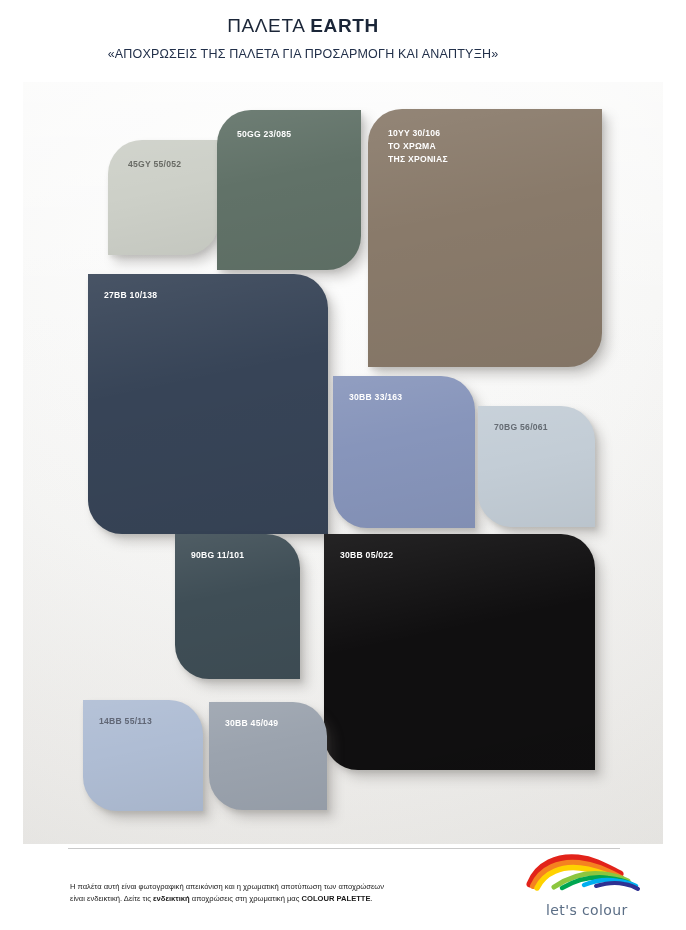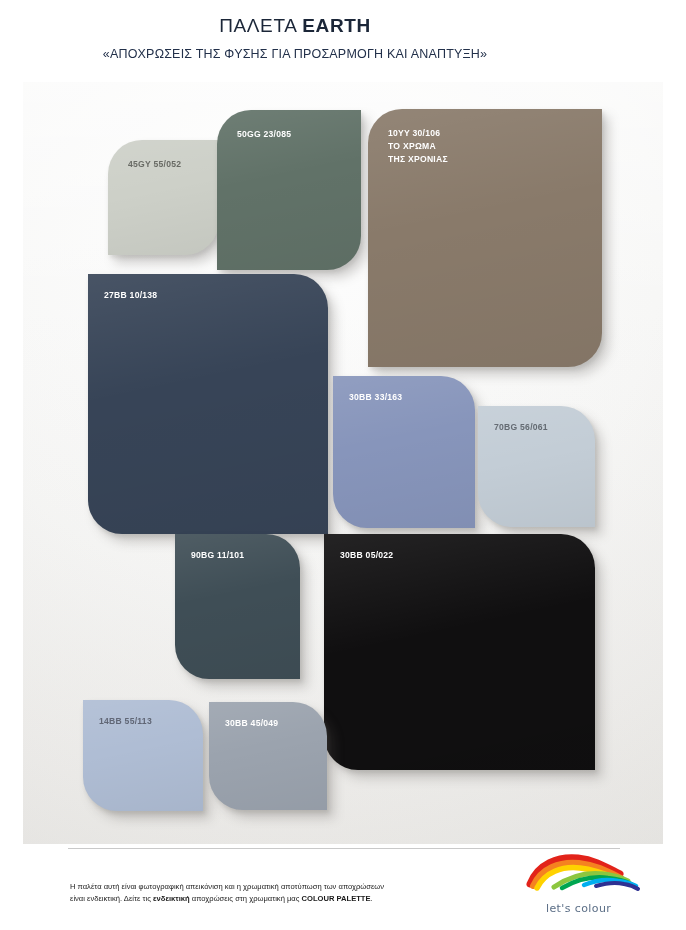--- a/index.html
+++ b/index.html
@@ -15,20 +15,21 @@
     position: relative;
   }
 
   
   .header {
     position: absolute;
     left: 0; top: 0;
     width: 590px;
     text-align: center;
     padding-top: 14px;
+    padding-left: 8px;
   }
   .title {
     font-size: 19px;
     letter-spacing: 0.6px;
     color: #1b2638;
     font-weight: 400;
     margin: 0;
     line-height: 1.3;
   }
   .title b { font-weight: 700; }
@@ -138,32 +139,32 @@
     font-size: 21.5px;
     font-weight: 700;
     color: #16306b;
     letter-spacing: -0.4px;
     font-family: "DejaVu Sans", sans-serif;
   }
   .logo-tag {
     position: absolute;
     left: 54px;
     top: 48px;
-    font-size: 11px;
+    font-size: 14px;
     color: #5b6e86;
     letter-spacing: 0.4px;
     font-family: "DejaVu Sans", sans-serif;
   }
 </style>
 </head>
 <body>
 
 <div class="header">
   <h1 class="title"><span>ΠΑΛΕΤΑ </span><b>EARTH</b></h1>
-  <p class="subtitle">«ΑΠΟΧΡΩΣΕΙΣ ΤΗΣ ΦΥΣΗΣ ΓΙΑ ΠΡΟΣΑΡΜΟΓΗ ΚΑΙ ΑΝΑΠΤΥΞΗ»</p>
+  <p class="subtitle">«ΑΠΟΧΡΩΣΕΙΣ ΤΗΣ ΠΑΛΕΤΑ ΓΙΑ ΠΡΟΣΑΡΜΟΓΗ ΚΑΙ ΑΝΑΠΤΥΞΗ»</p>
 </div>
 
 <div class="stage">
 
 <div class="chip alt" style="left: 85px; top: 58px; width: 111px; height: 115px; background: rgb(205, 208, 200);">
       <div class="lbl" style="color: rgb(99, 101, 95);">45GY 55/052</div>
     </div>
     <div class="chip alt" style="left: 194px; top: 28px; width: 144px; height: 160px; background: rgb(97, 114, 104);">
       <div class="lbl" style="color: rgb(255, 255, 255);">50GG 23/085</div>
     </div>

